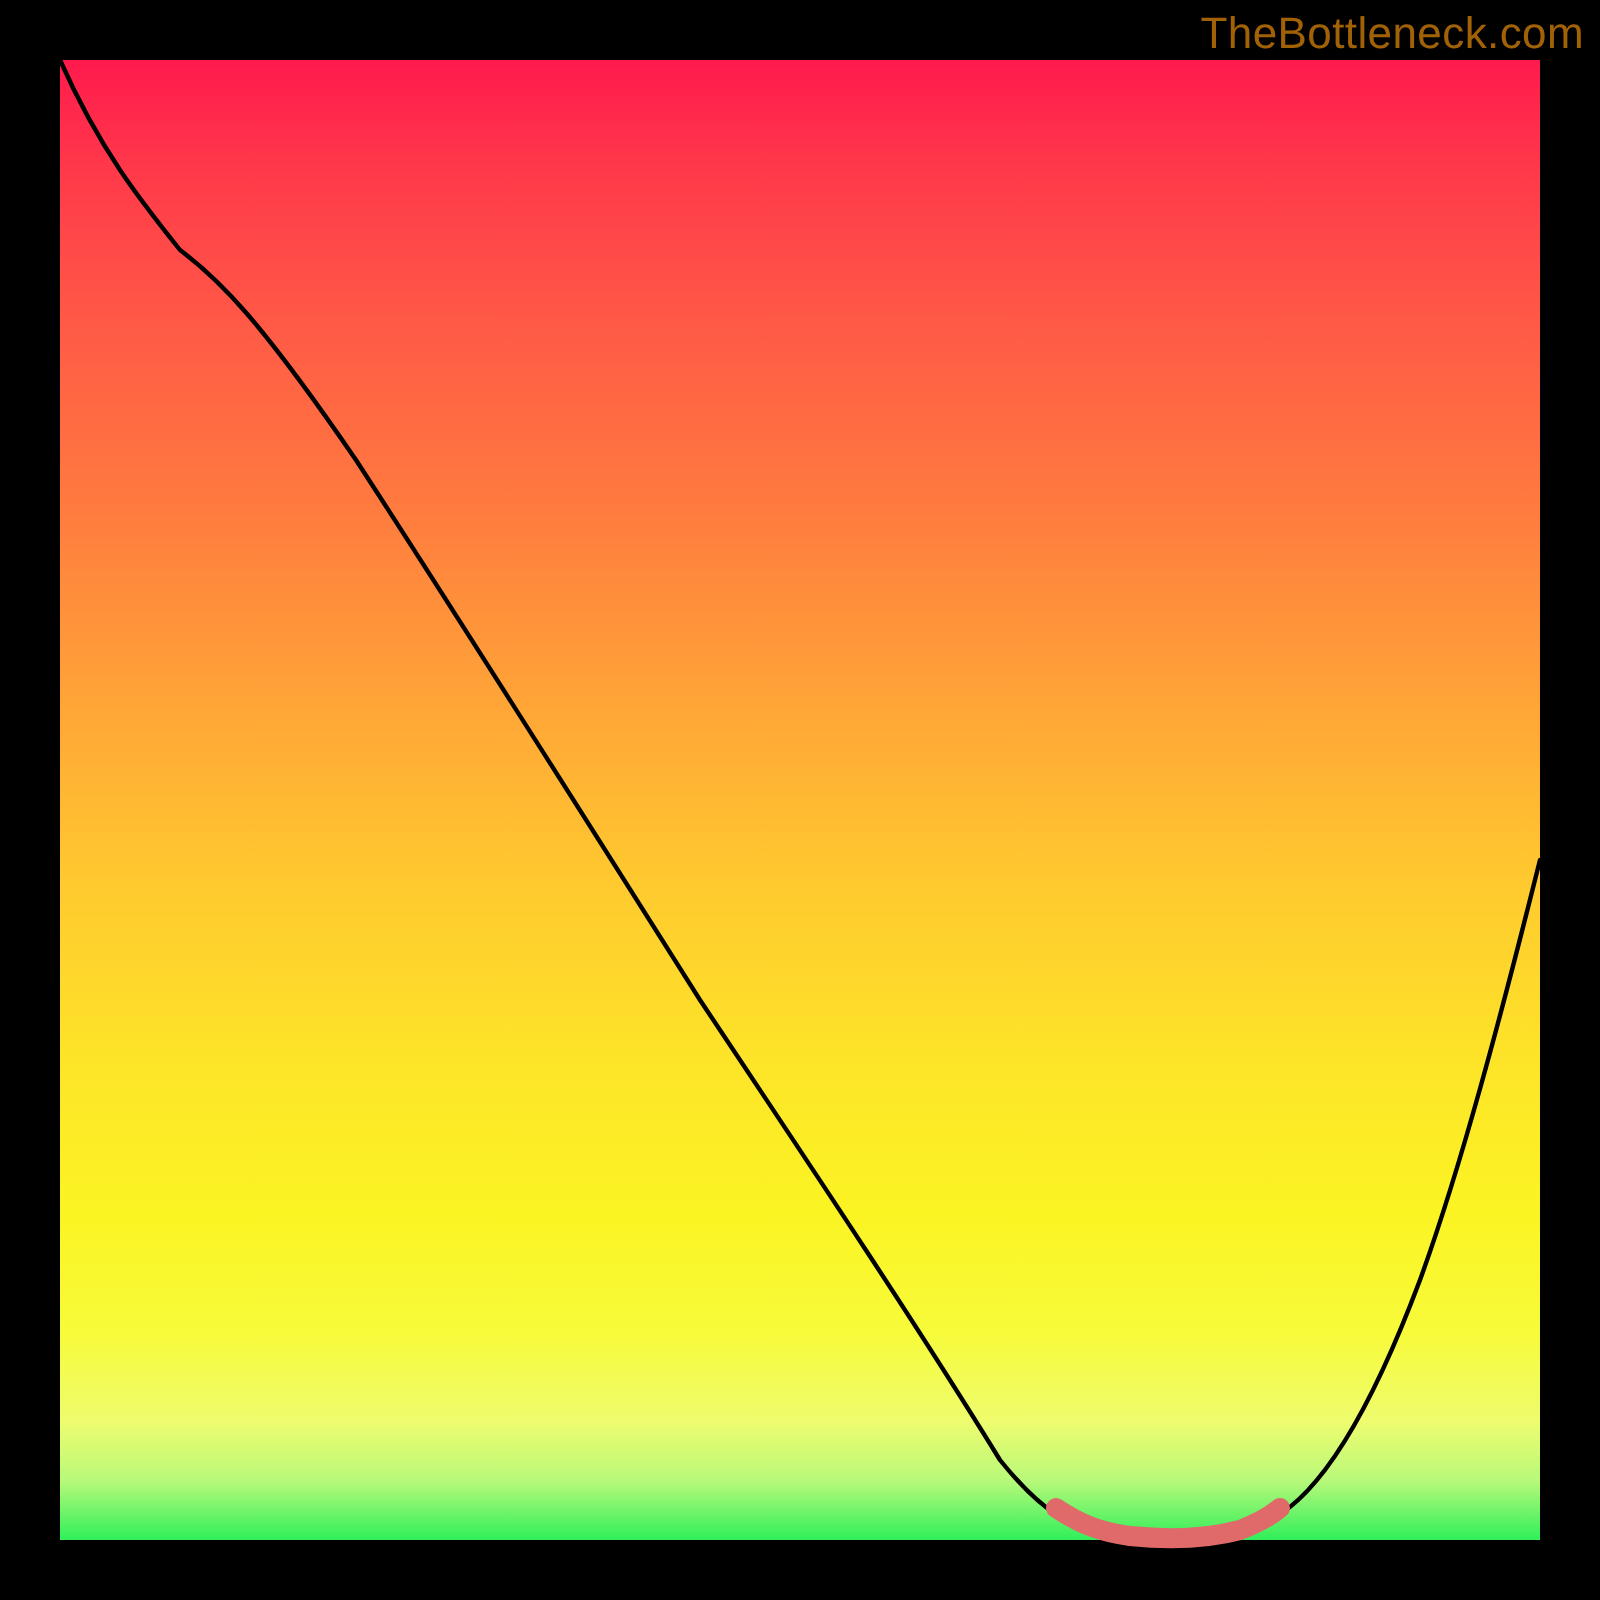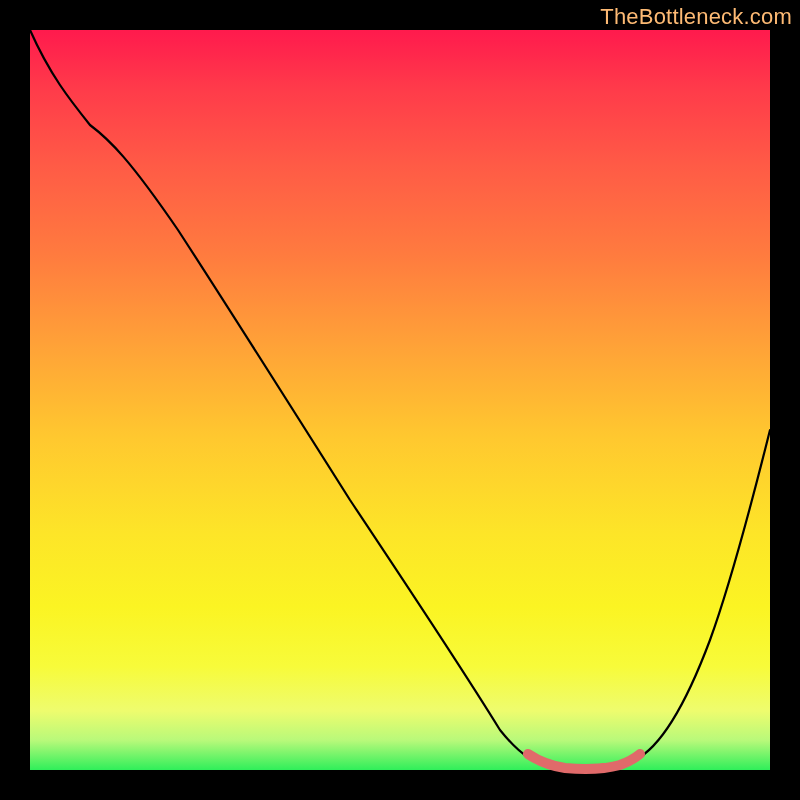--- a/index.html
+++ b/index.html
@@ -14,21 +14,21 @@
   .frame {
     position: relative;
     width: 800px;
     height: 800px;
     background: #000;
   }
   .watermark {
     position: absolute;
     top: 4px;
     right: 8px;
-    color: #fdba74;
+    color: #a16207;
     font-size: 22px;
     font-weight: 500;
     letter-spacing: 0.2px;
     z-index: 10;
   }
   .plot {
     position: absolute;
     left: 30px;
     top: 30px;
     width: 740px;

